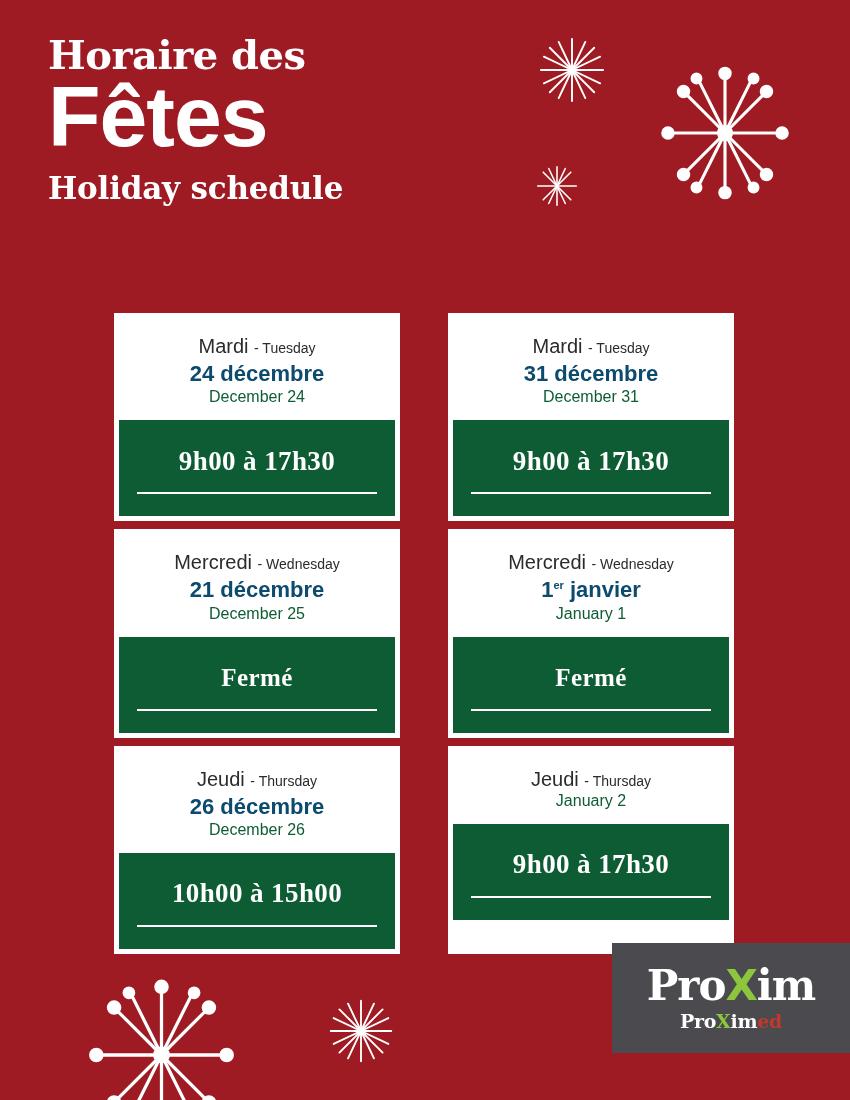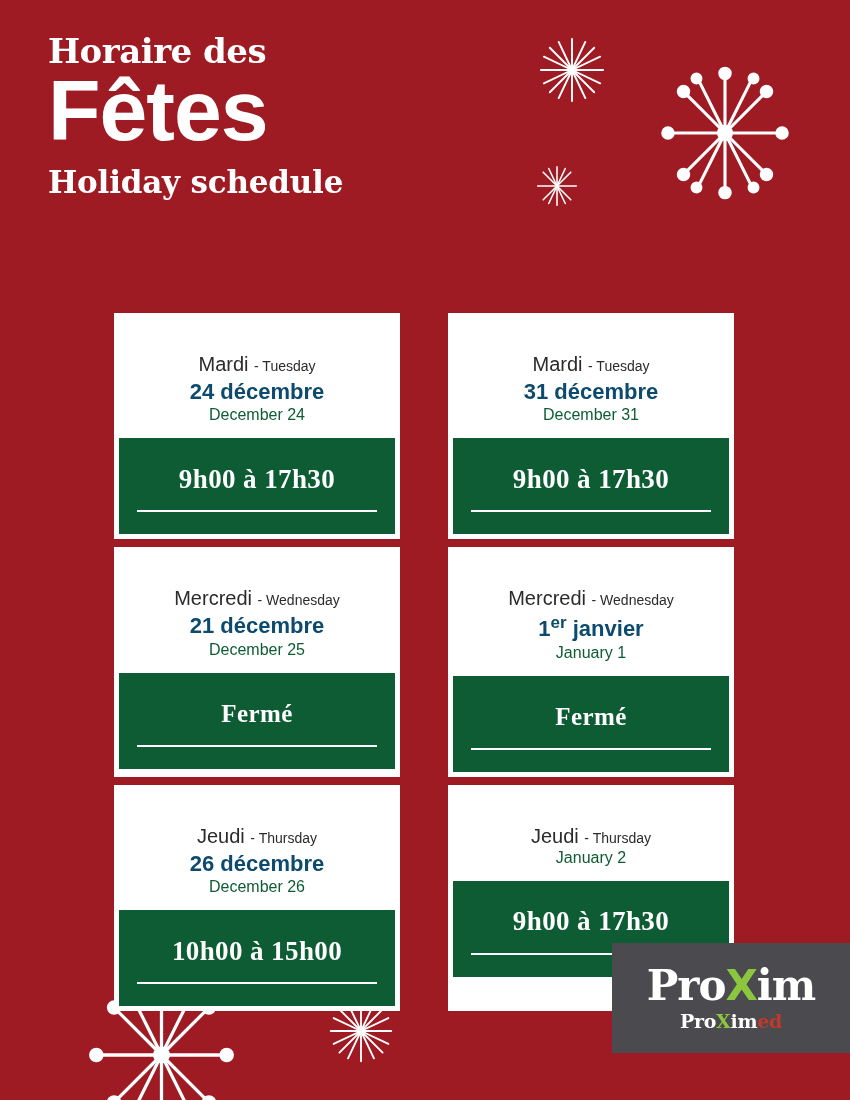--- a/index.html
+++ b/index.html
@@ -22,21 +22,21 @@
   
   .heading {
     position: absolute;
     left: 48px;
     top: 34px;
     color: #ffffff;
   }
   .title-line1 {
     font-family: "DejaVu Serif", serif;
     font-weight: bold;
-    font-size: 34px;
+    font-size: 40px;
     letter-spacing: -0.5px;
     line-height: 1.05;
   }
   .title-line2 {
     font-family: Liberation Sans, sans-serif;
     font-weight: bold;
     font-size: 86px;
     line-height: 0.98;
     letter-spacing: -1px;
     margin-top: -2px;
@@ -58,21 +58,21 @@
     top: 313px;
     width: 622px;
     display: grid;
     grid-template-columns: 286px 286px;
     grid-column-gap: 48px;
     grid-row-gap: 8px;
   }
   .card {
     width: 286px;
     background: #ffffff;
-    padding: 23px 5px 5px 5px;
+    padding: 5px 5px 5px 5px;
   }
   .card-top {
     background: #ffffff;
     text-align: center;
     padding: 17px 6px 14px 6px;
   }
   .day-line {
     font-size: 20px;
     color: #2b2b2b;
     line-height: 1.1;
@@ -80,21 +80,21 @@
   }
   .day-fr { font-size: 20px; color: #2b2b2b; }
   .day-en { font-size: 14px; color: #2b2b2b; }
   .date-fr {
     font-size: 22px;
     font-weight: bold;
     color: #0c4a6e;
     margin-top: 4px;
     line-height: 1.15;
   }
-  .date-fr .sup { font-size: 17px; vertical-align: super; }
+  .date-fr .sup { font-size: 11px; vertical-align: super; }
   .date-en {
     font-size: 16px;
     color: #0d5c33;
     margin-top: 2px;
   }
   .card-bottom {
     background: #0d5c33;
     height: 96px;
     position: relative;
     display: flex;

